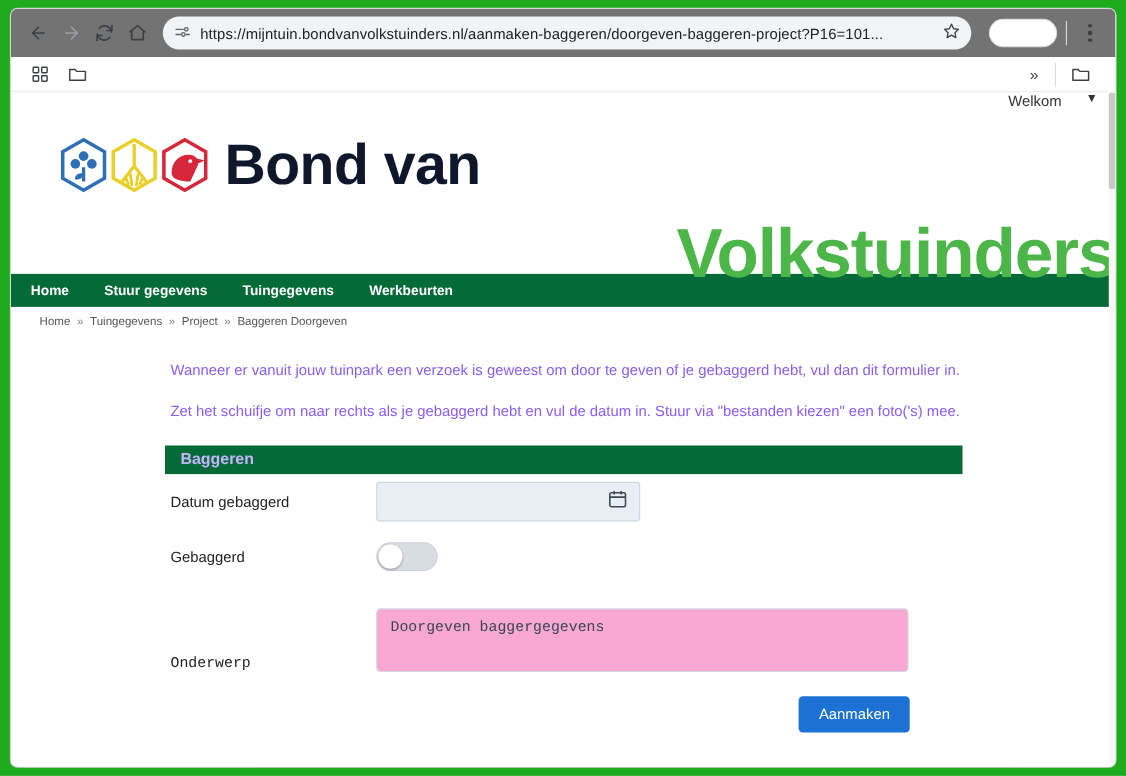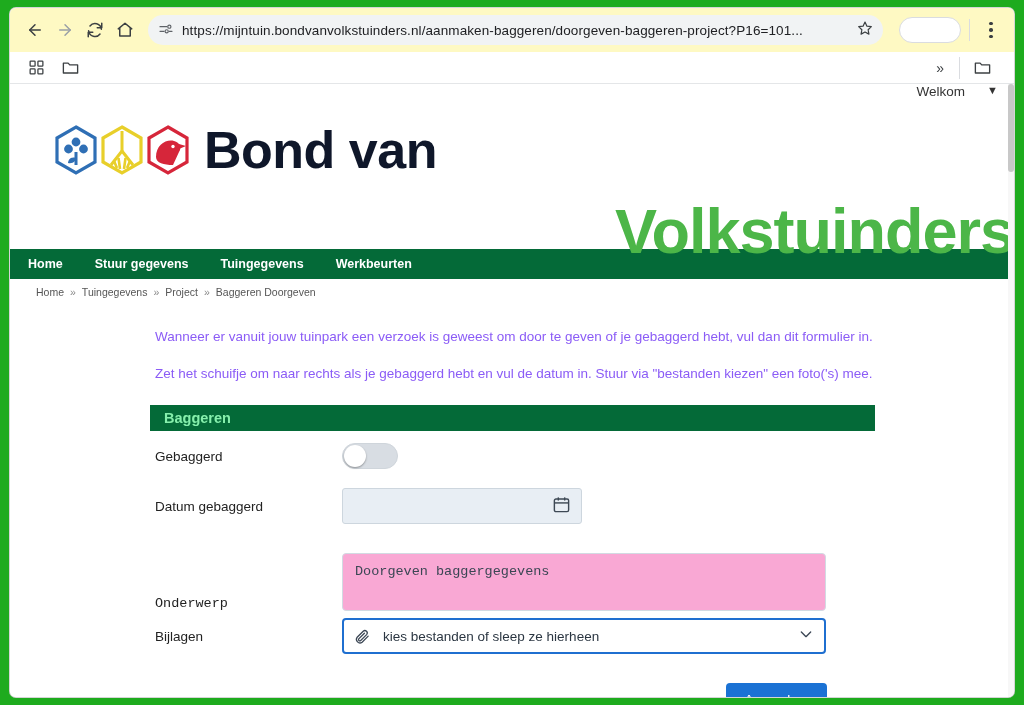--- a/index.html
+++ b/index.html
@@ -26,21 +26,21 @@
     border-radius: 6px;
     overflow: hidden;
     box-shadow: 0 0 0 1px #d5d5d5;
   }
   
   .chrome-top {
     height: 44px;
     display: flex;
     align-items: center;
     padding: 0 10px;
-    background: #fef9c3;
+    background: #737373;
   }
   .nav-btn {
     width: 30px; height: 30px;
     display: flex; align-items: center; justify-content: center;
     color: #3c4043;
     flex: 0 0 auto;
     border-radius: 50%;
   }
   .nav-btn svg { display: block; }
   .omnibox {
@@ -214,21 +214,21 @@
     margin: 8px 0 0 145px;
     line-height: 1.45;
   }
   .intro.second { margin-top: 17px; }
   .form-wrap {
     margin: 22px 0 0 140px;
     width: 725px;
   }
   .section-header {
     background: #046a38;
-    color: #86efac;
+    color: #c4b5fd;
     font-size: 14.5px;
     font-weight: bold;
     height: 26px;
     display: flex;
     align-items: center;
     padding-left: 14px;
   }
   .form-row {
     display: flex;
     align-items: center;
@@ -473,61 +473,45 @@
       </div>
 
       <div class="content">
         <div class="intro">Wanneer er vanuit jouw tuinpark een verzoek is geweest om door te geven of je gebaggerd hebt, vul dan dit formulier in.</div>
         <div class="intro second">Zet het schuifje om naar rechts als je gebaggerd hebt en vul de datum in. Stuur via  "bestanden kiezen" een foto('s) mee.</div>
 
         <div class="form-wrap">
           <div class="section-header">Baggeren</div>
 
           <div class="form-row">
-            <div class="form-label">Gebaggerd</div>
-            <div class="toggle">
-              <span class="knob"></span>
-            </div>
-          </div>
-
-          <div class="form-row">
             <div class="form-label">Datum gebaggerd</div>
             <div class="date-input">
               <span>
                 <svg width="19" height="19" viewBox="0 0 24 24" fill="none" stroke="#3d4854" stroke-width="1.8">
                     <rect x="3" y="5" width="18" height="16" rx="2"></rect>
                     <line x1="3" y1="10" x2="21" y2="10"></line>
                     <line x1="8" y1="3" x2="8" y2="7"></line>
                     <line x1="16" y1="3" x2="16" y2="7"></line>
                   </svg>
               </span>
             </div>
           </div>
 
+          <div class="form-row">
+            <div class="form-label">Gebaggerd</div>
+            <div class="toggle">
+              <span class="knob"></span>
+            </div>
+          </div>
+
           <div class="form-row row-onderwerp">
             <div class="form-label">Onderwerp</div>
             <div class="textarea-box">Doorgeven baggergegevens</div>
           </div>
 
-          <div class="form-row">
-            <div class="form-label">Bijlagen</div>
-            <div class="file-field">
-              <span class="clip">
-                <svg width="17" height="17" viewBox="0 0 24 24" fill="none" stroke="#3b4654" stroke-width="1.8" stroke-linecap="round">
-                    <path d="M20 11.5 11.5 20a5 5 0 0 1-7-7l8.5-8.5a3.4 3.4 0 0 1 4.8 4.8L9.2 17.9a1.8 1.8 0 0 1-2.5-2.5l8-8"></path>
-                  </svg>
-              </span>
-              <span class="ftext">kies bestanden of sleep ze hierheen</span>
-              <span class="chev">
-                <svg width="16" height="16" viewBox="0 0 24 24" fill="none" stroke="#3b4654" stroke-width="2" stroke-linecap="round" stroke-linejoin="round">
-                    <polyline points="5 9 12 16 19 9"></polyline>
-                  </svg>
-              </span>
-            </div>
-          </div>
 
           <div class="submit-row">
             <button class="btn-primary">Aanmaken</button>
           </div>
         </div>
       </div>
 
       <div class="scroll-hint">
         <div class="scroll-thumb"></div>
       </div>

